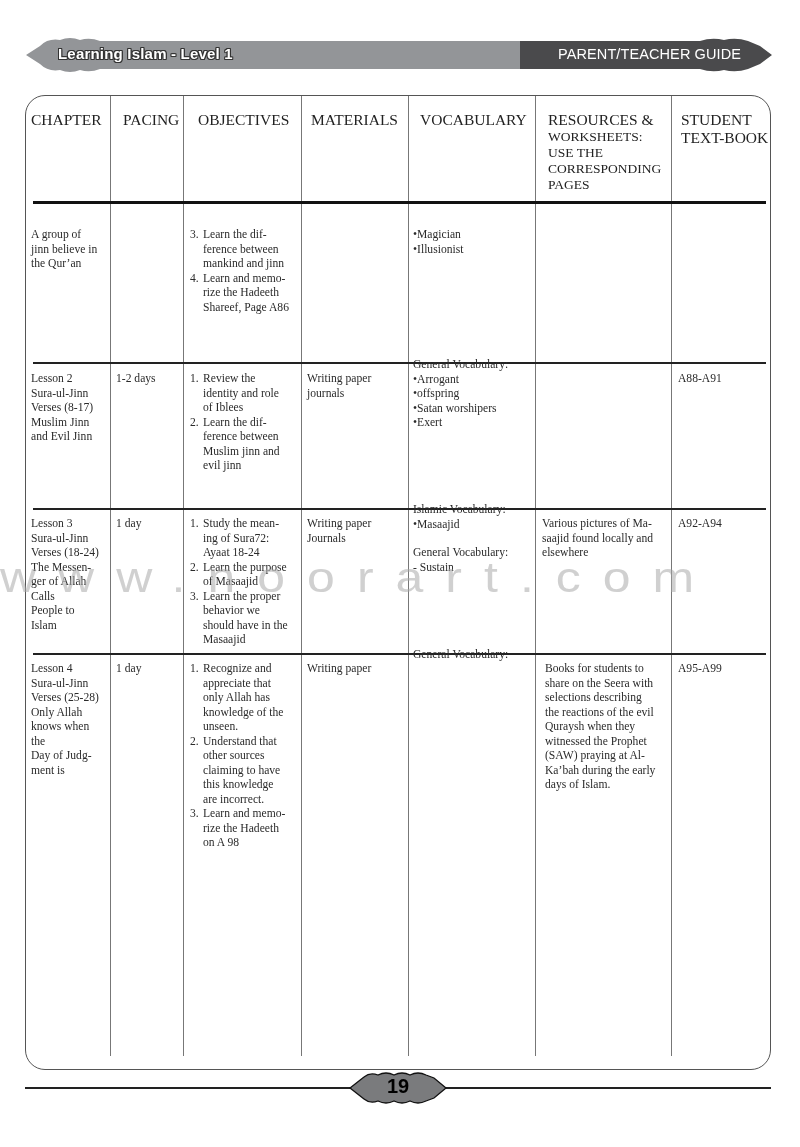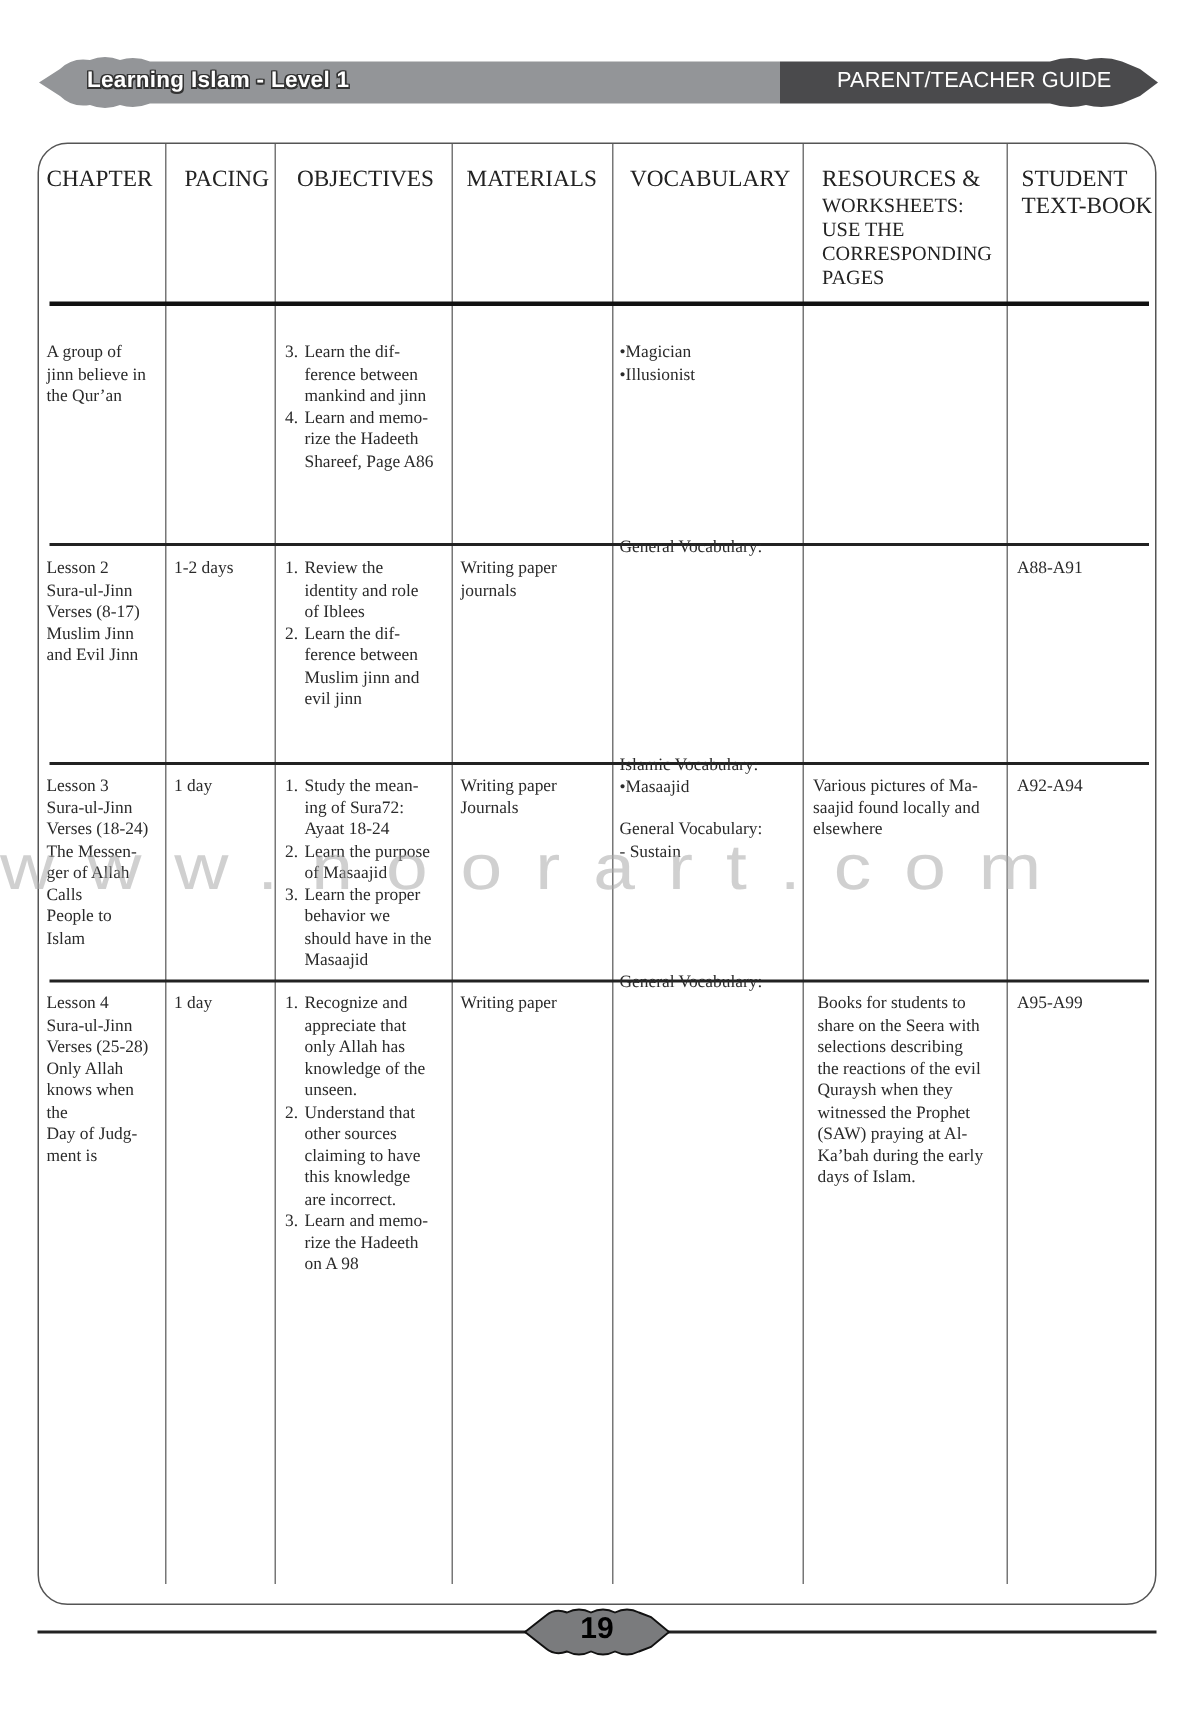--- a/index.html
+++ b/index.html
@@ -136,20 +136,26 @@
       <span class="line">evil jinn</span>
       </li>
   </ul>
 </div>
 <div class="cell" style="left:307px; top:372px;">
   <span class="line">Writing paper</span>
   <span class="line">journals</span>
 </div>
 <div class="cell" style="left:413px; top:358px;">
   <span class="vocab-head">General Vocabulary:</span>
+  <ul class="ul">
+    <li>Arrogant</li>
+    <li>offspring</li>
+    <li>Satan worshipers</li>
+    <li>Exert</li>
+  </ul>
 </div>
 <div class="cell" style="left:678px; top:372px;">A88-A91</div>
 
 <div class="cell" style="left:31px; top:517px;">
   <span class="line">Lesson 3</span>
   <span class="line">Sura-ul-Jinn</span>
   <span class="line">Verses (18-24)</span>
   <span class="line">The Messen-</span>
   <span class="line">ger of Allah</span>
   <span class="line">Calls</span>

